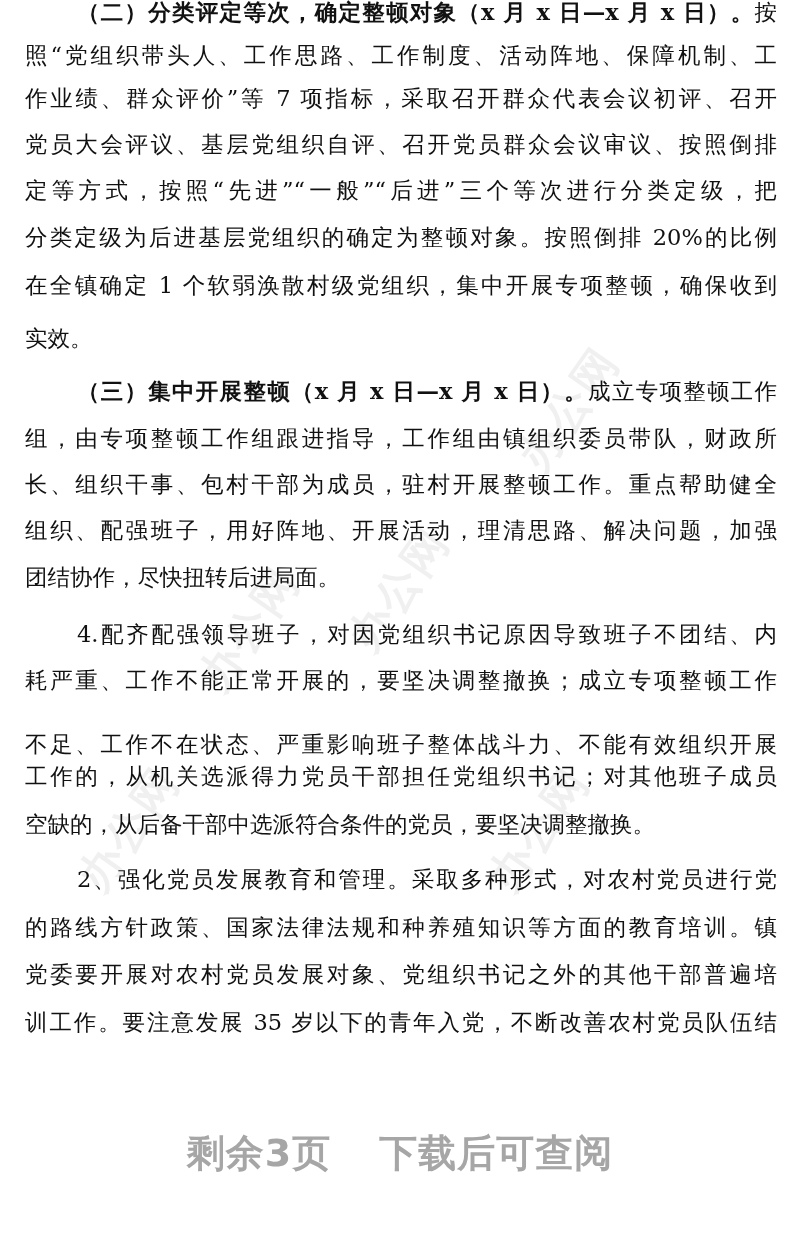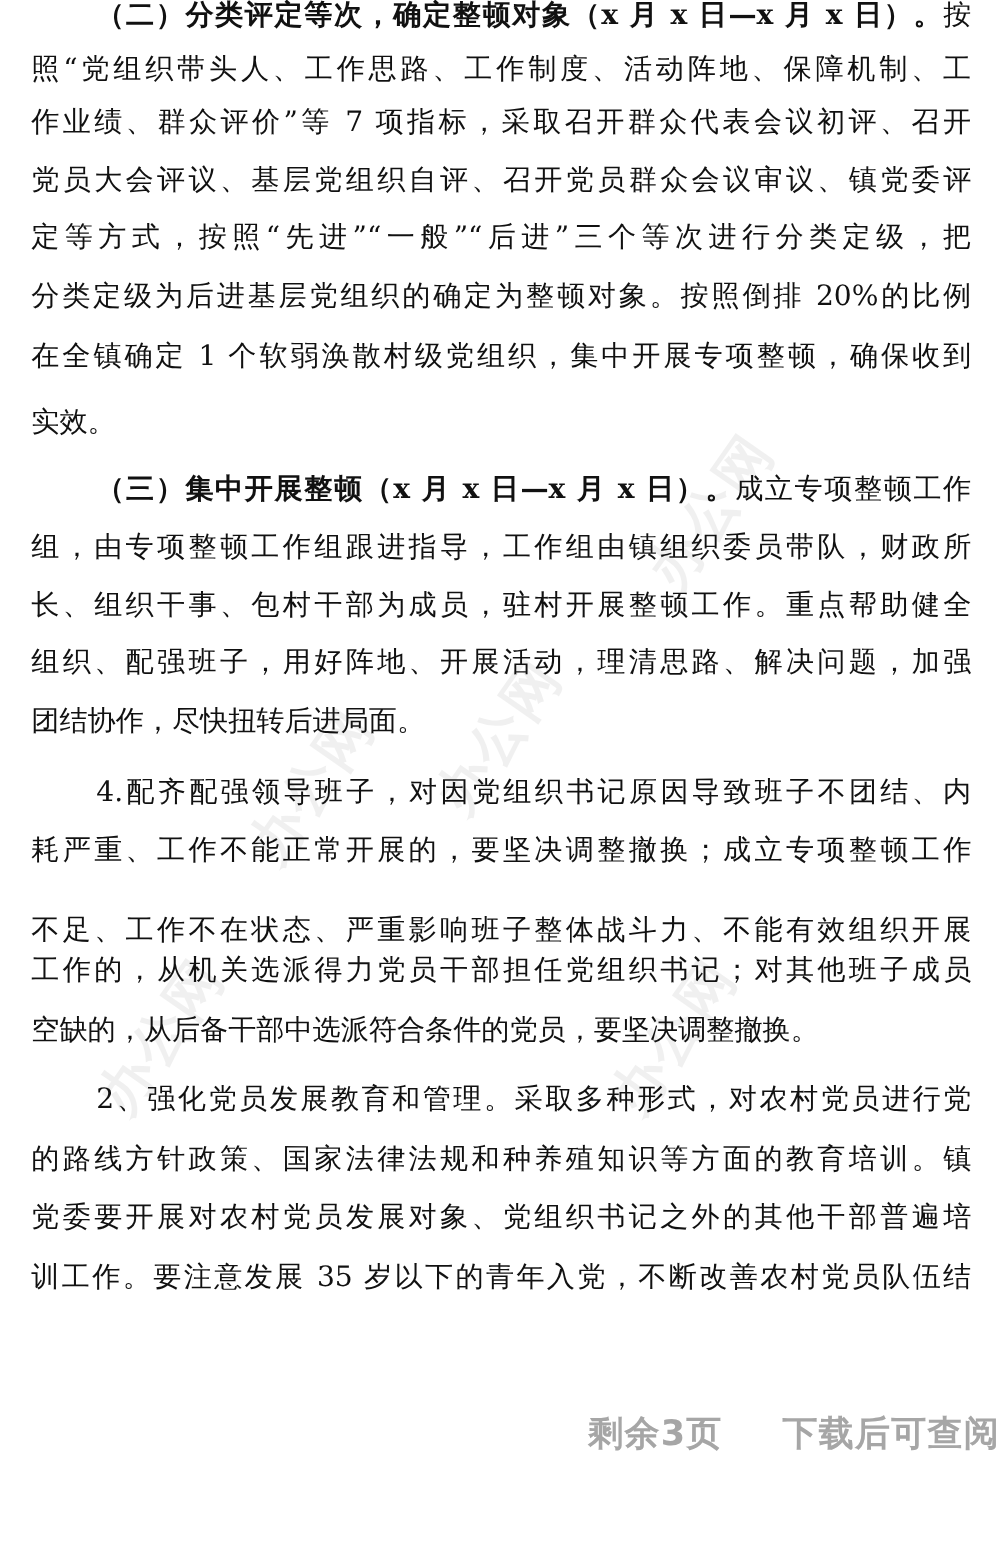--- a/index.html
+++ b/index.html
@@ -10,22 +10,22 @@
   .wm { position: absolute; font-family: "DejaVu Sans", sans-serif; font-size: 44px;
         color: rgba(0,0,0,0.06); transform: rotate(-55deg); font-weight: bold;
         letter-spacing: 2px; white-space: nowrap; }
   .line { position: absolute; left: 25px; width: 752px; font-size: 22.5px;
           height: 48px; line-height: 48px; white-space: nowrap; text-align: justify;
           text-align-last: justify; letter-spacing: 0px; }
   .line.last { text-align-last: left; }
   .line.indent { left: 77px; width: 700px; }
   .bold { font-weight: bold; }
   .more-banner { position: absolute; left: 0; width: 800px; top: 1128px; height: 60px;
-                 text-align: right; font-family: "DejaVu Sans", sans-serif;
-                 font-weight: bold; font-size: 28px; color: #a6a6a6;
+                 text-align: center; font-family: "DejaVu Sans", sans-serif;
+                 font-weight: bold; font-size: 38px; color: #a6a6a6;
                  letter-spacing: 1px; cursor: pointer; }
   .more-banner span { display: inline-block; }
   .gap { display: inline-block; width: 48px; }
 </style>
 </head>
 <body>
 
 <div class="page">
 
   <div class="watermarks">
@@ -33,21 +33,21 @@
     <div class="wm" style="left:330px; top:560px;">办公网</div>
     <div class="wm" style="left:60px;  top:800px;">办公网</div>
     <div class="wm" style="left:470px; top:800px;">办公网</div>
     <div class="wm" style="left:180px; top:600px;">办公网</div>
   </div>
 
   <div>
     <div class="line indent" style="top:-12px;"><span class="bold">（二）分类评定等次，确定整顿对象（x 月 x 日—x 月 x 日）。</span><span>按</span></div>
     <div class="line" style="top:31px;">照“党组织带头人、工作思路、工作制度、活动阵地、保障机制、工</div>
     <div class="line" style="top:74px;">作业绩、群众评价”等 7 项指标，采取召开群众代表会议初评、召开</div>
-    <div class="line" style="top:120px;">党员大会评议、基层党组织自评、召开党员群众会议审议、镇党委评</div>
+    <div class="line" style="top:120px;">党员大会评议、基层党组织自评、召开党员群众会议审议、按照倒排</div>
     <div class="line" style="top:166px;">定等方式，按照“先进”“一般”“后进”三个等次进行分类定级，把</div>
     <div class="line" style="top:213px;">分类定级为后进基层党组织的确定为整顿对象。按照倒排 20%的比例</div>
     <div class="line" style="top:261px;">在全镇确定 1 个软弱涣散村级党组织，集中开展专项整顿，确保收到</div>
     <div class="line last" style="top:314px;">实效。</div>
   </div>
 
   <div>
     <div class="line indent" style="top:367px;"><span class="bold">（三）集中开展整顿（x 月 x 日—x 月 x 日）。</span><span>成立专项整顿工作</span></div>
     <div class="line" style="top:414px;">组，由专项整顿工作组跟进指导，工作组由镇组织委员带队，财政所</div>
     <div class="line" style="top:460px;">长、组织干事、包村干部为成员，驻村开展整顿工作。重点帮助健全</div>

